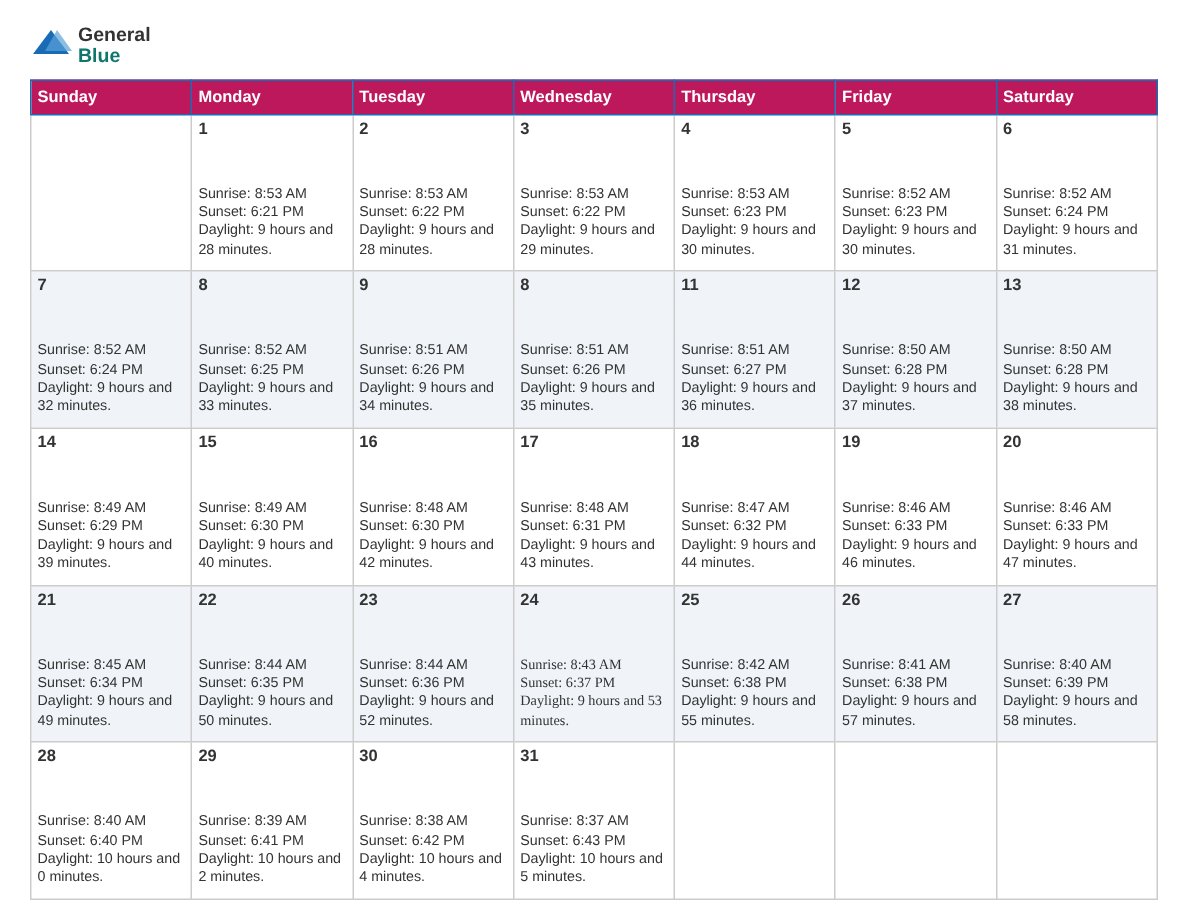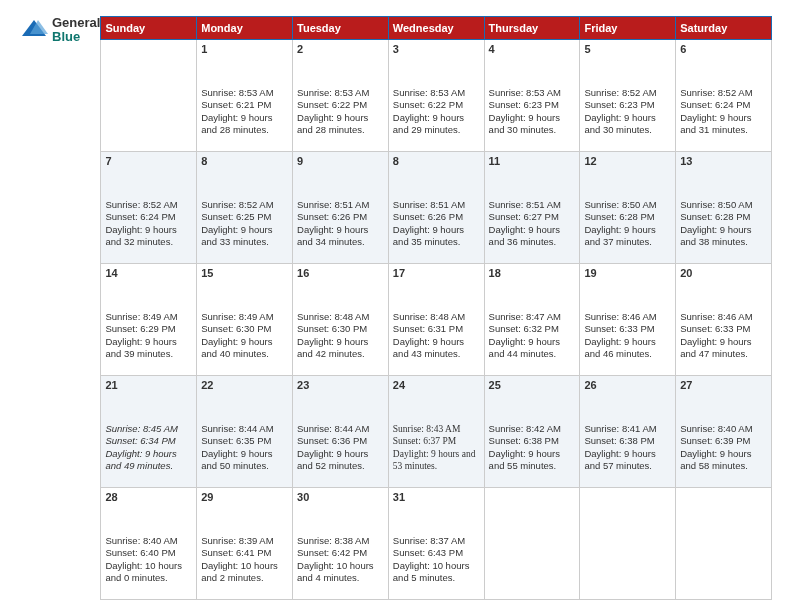--- a/index.html
+++ b/index.html
@@ -8,20 +8,21 @@
       background: #fff;
       width: 792px;
       height: 612px;
       overflow: hidden;
     }
     .page {
       width: 792px;
       height: 612px;
       padding: 16px 20px 12px 20px;
       display: flex;
+      flex-direction: column;
     }
     .header {
       display: flex;
       align-items: flex-start;
       justify-content: space-between;
       margin-bottom: 8px;
     }
     .logo {
       display: flex;
       align-items: center;
@@ -53,21 +54,21 @@
       font-size: 14px;
       color: #333;
     }
     .calendar {
       width: 100%;
       border-collapse: collapse;
       flex: 1;
       font-size: 10px;
     }
     .calendar th {
-      background: #b91c1c;
+      background: #be185d;
       color: #fff;
       padding: 5px 4px;
       text-align: left;
       font-size: 11px;
       font-weight: bold;
       border: 1px solid #1a6bb5;
     }
     .calendar td {
       border: 1px solid #ccc;
       vertical-align: top;
@@ -253,21 +254,21 @@
           <td>
             <span class="day-number">20</span>
             <div class="day-info" style="white-space: pre-line;">Sunrise: 8:46 AM
 Sunset: 6:33 PM
 Daylight: 9 hours and 47 minutes.</div>
           </td>
         </tr>
         <tr>
           <td>
             <span class="day-number">21</span>
-            <div class="day-info" style="white-space: pre-line; font-style: italic;">Sunrise: 8:45 AM
+            <div class="day-info" style="white-space: pre-line;">Sunrise: 8:45 AM
 Sunset: 6:34 PM
 Daylight: 9 hours and 49 minutes.</div>
           </td>
           <td>
             <span class="day-number">22</span>
             <div class="day-info" style="white-space: pre-line;">Sunrise: 8:44 AM
 Sunset: 6:35 PM
 Daylight: 9 hours and 50 minutes.</div>
           </td>
           <td>

